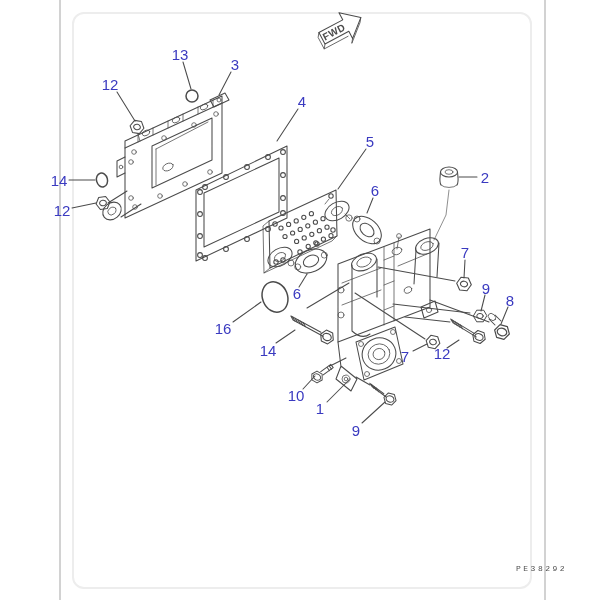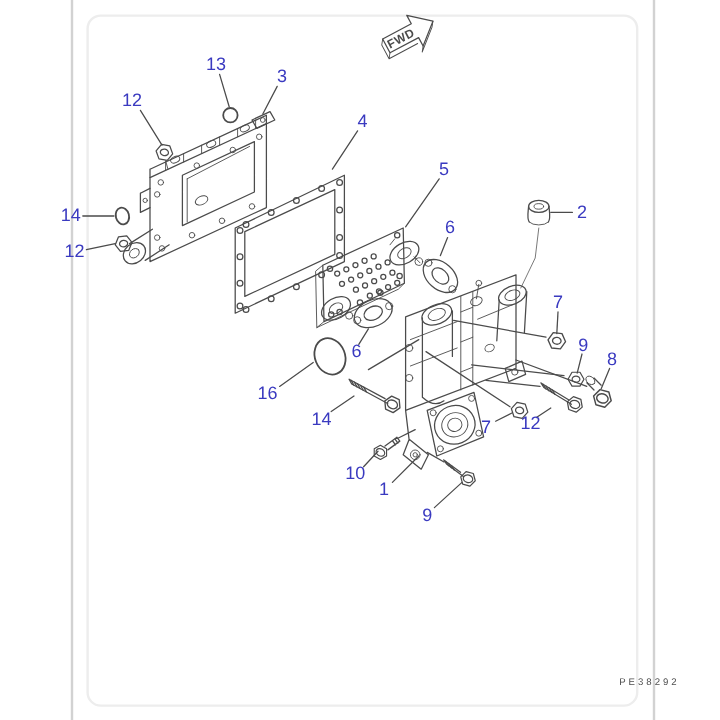--- a/index.html
+++ b/index.html
@@ -14,21 +14,21 @@
   svg.diagram *{stroke:#4b4b4b;fill:none;stroke-width:1.05;stroke-linejoin:round;stroke-linecap:round;}
   svg.diagram .thin{stroke-width:.75;}
   svg.diagram .thick{stroke-width:1.5;}
   svg.diagram .leader{stroke:#6e6e6e;stroke-width:.9;}
   svg.diagram .axis{stroke:#5f5f5f;stroke-width:.7;}
   svg.diagram text{stroke:none;fill:#4b4b4b;font-family:"Liberation Sans",sans-serif;
                    font-weight:bold;font-size:10px;letter-spacing:.5px;}
   .callout{position:absolute;transform:translate(-50%,-50%);
            font-size:15px;color:#3a3ac0;line-height:1;white-space:nowrap;}
   .code{position:absolute;left:484px;top:564px;font-size:8px;color:#4f4f4f;
-        letter-spacing:2.5px;font-family:Liberation Sans, sans-serif;padding-left:32px;}
+        letter-spacing:2.5px;font-family:Liberation Mono, monospace;padding-left:32px;}
 </style>
 </head>
 <body>
 
 <div class="canvas">
   <div class="rule rule-left"></div>
   <div class="rule rule-right"></div>
   <div class="sheet-border"></div>
 
   <svg class="diagram" width="600" height="600" viewBox="0 0 600 600">

